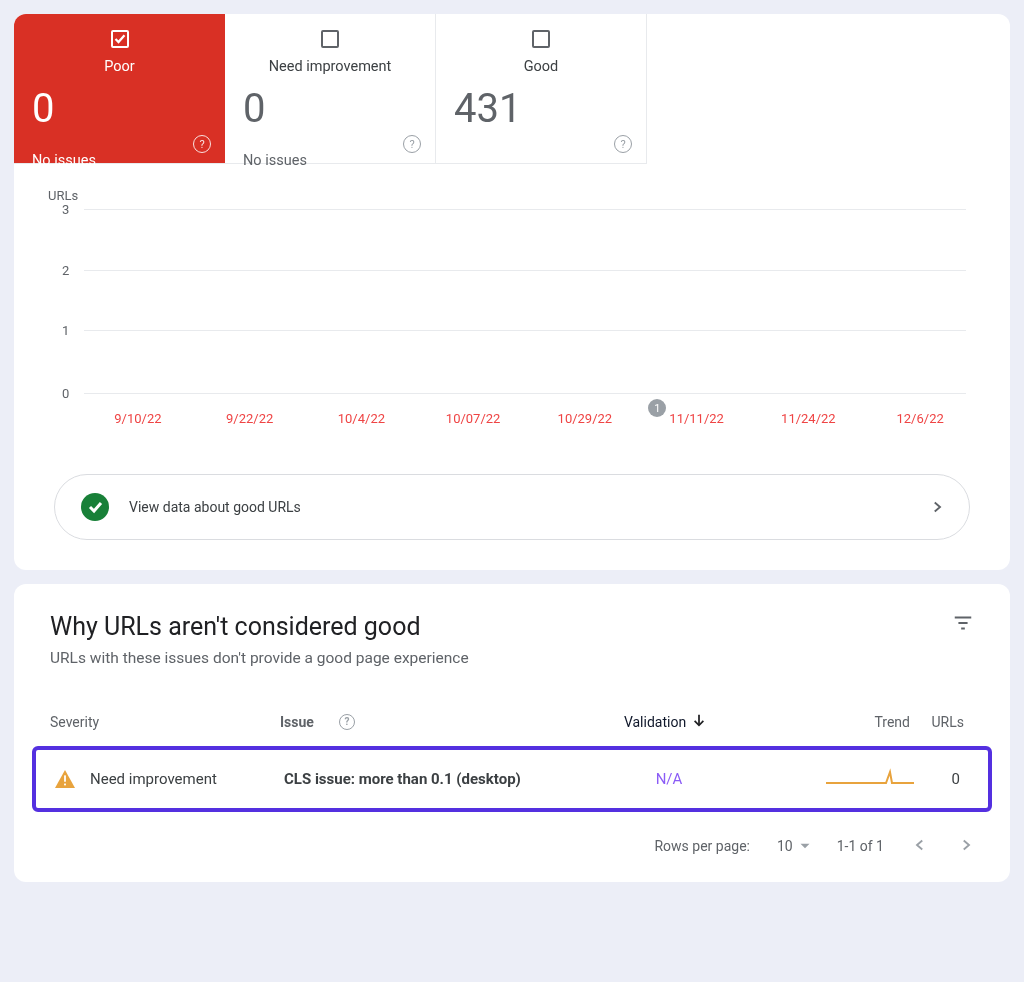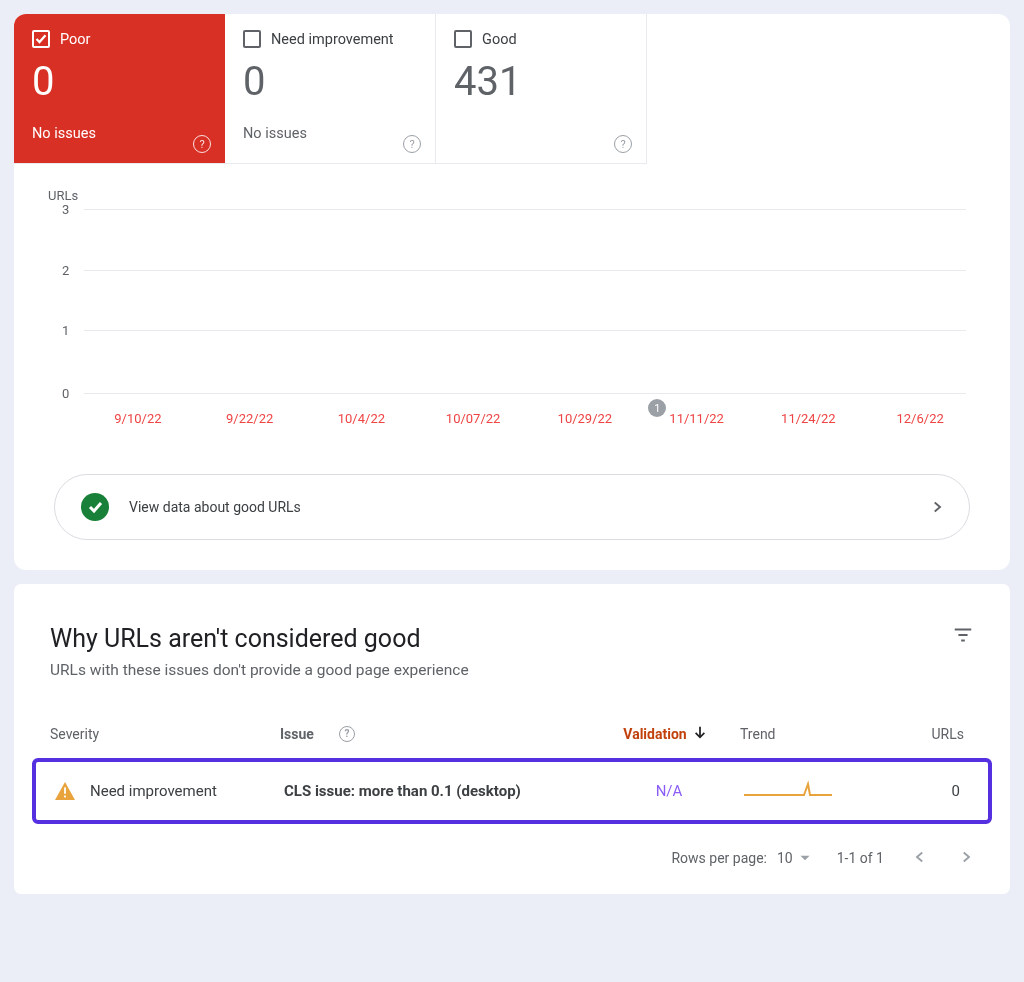--- a/index.html
+++ b/index.html
@@ -19,21 +19,21 @@
   .score-row { display: flex; }
   .score-tile {
     width: 211px; height: 150px;
     border-right: 1px solid #e8eaed;
     border-bottom: 1px solid #e8eaed;
     padding: 16px 18px 10px 18px;
     position: relative;
     cursor: pointer;
   }
   .score-tile.selected { background: #d93025; color: #fff; border-right: none; }
-  .tile-head { display: flex; align-items: center; gap: 10px; font-size: 14.5px; }
+  .tile-head { display: flex; align-items: center; gap: 10px; font-size: 14.5px; flex-direction: column; }
   .tile-head .cb {
     width: 18px; height: 18px; border: 2px solid #5f6368; border-radius: 2px;
     display: inline-flex; align-items: center; justify-content: center;
   }
   .score-tile.selected .cb { border-color: #fff; background: rgba(255,255,255,0); }
   .score-tile.selected .cb svg { stroke: #fff; }
   .cb svg { width: 12px; height: 12px; stroke: #5f6368; stroke-width: 3; fill:none; }
   .tile-value { font-size: 40px; font-weight: 400; color: #5f6368; margin-top: 10px; }
   .score-tile.selected .tile-value { color:#fff; }
   .tile-sub { font-size: 14.5px; color: #5f6368; margin-top: 20px; }
@@ -65,35 +65,35 @@
     cursor:pointer;
   }
   .check-badge {
     width:28px; height:28px; border-radius:50%; background:#188038;
     display:flex; align-items:center; justify-content:center;
   }
   .check-badge svg { width:16px; height:16px; stroke:#fff; stroke-width:3; fill:none; }
   .goodbar .txt { flex:1; font-size:14px; color:#3c4043; }
   .chev svg { width:12px; height:12px; stroke:#5f6368; stroke-width:2.5; fill:none; }
 
-  .card.bottom { padding: 40px 12px 20px 12px; border-radius: 7px; }
+  .card.bottom { padding: 28px 12px 20px 12px; }
   .section-head { display:flex; align-items:flex-start; padding: 0 24px; }
   .section-head .titles { flex:1; }
   .section-head h2 { font-size: 25px; font-weight:400; color:#202124; margin-bottom:8px; }
   .section-head .sub { font-size:15.5px; color:#5f6368; }
   .filter-icon svg { width:22px; height:22px; fill:#5f6368; }
 
   .table-head {
     display:flex; align-items:center; padding: 46px 24px 16px 24px;
     font-size:14px; color:#5f6368;
   }
   .col-sev { width: 230px; }
   .col-issue { width: 310px; display:flex; align-items:flex-start; gap:25px;font-weight:bold; }
-  .col-val { width: 150px; color:#c2410c; font-weight:700; display:flex; align-items:center; gap:6px; justify-content:center; }
-  .col-trend { width: 170px; text-align:left; }
+  .col-val { width: 150px; color:#0f172a; font-weight:400; display:flex; align-items:center; gap:6px; justify-content:center; }
+  .col-trend { width: 170px; text-align:right; }
   .col-urls { flex:1; text-align:right; padding-right: 10px; }
   .help-sm {
     width:16px; height:16px; border:1.4px solid #9aa0a6; border-radius:50%;
     display:inline-flex; align-items:center; justify-content:center;
     font-size:10px; color:#9aa0a6;
   }
   .arrow-down svg { width:14px; height:14px; stroke:#202124; stroke-width:2; fill:none; }
   .hl-row-wrap { border:4px solid #5430e0; border-radius:6px; margin: 0 6px; }
   .table-row {
     display:flex; align-items:center; padding: 18px 18px;
@@ -101,21 +101,21 @@
   }
   .warn-tri {
     width:22px; height:20px; margin-right:14px; display:inline-block;
   }
   .warn-tri svg { width:22px; height:20px; }
   .spark { display:inline-block; width:88px; height:18px; }
   .pager {
     display:flex; align-items:center; justify-content:flex-end;
     gap: 26px; padding: 22px 22px 4px 0; color:#5f6368; font-size:14px;
   }
-  .pager .pp { display:flex; align-items:center; gap:10px; }
+  .pager .pp { display:flex; align-items:center; gap:27px; }
   .pager svg { width:12px; height:12px; stroke:#9aa0a6; stroke-width:2.5; fill:none; }
   .pager .btn { padding:4px; cursor:pointer; }
 </style>
 </head>
 <body>
 
 <div class="card top">
   <div class="score-row">
 
     <div class="score-tile selected">

